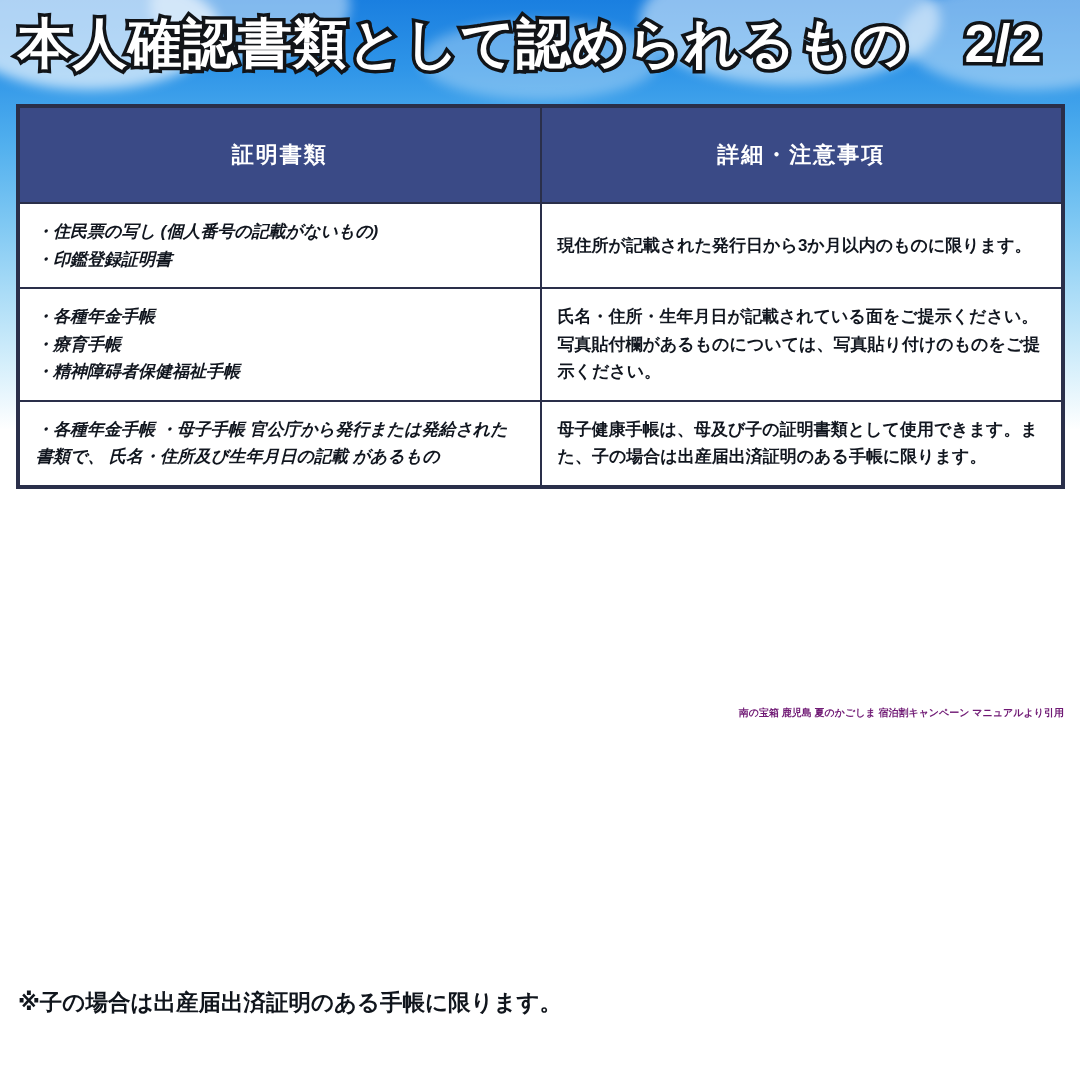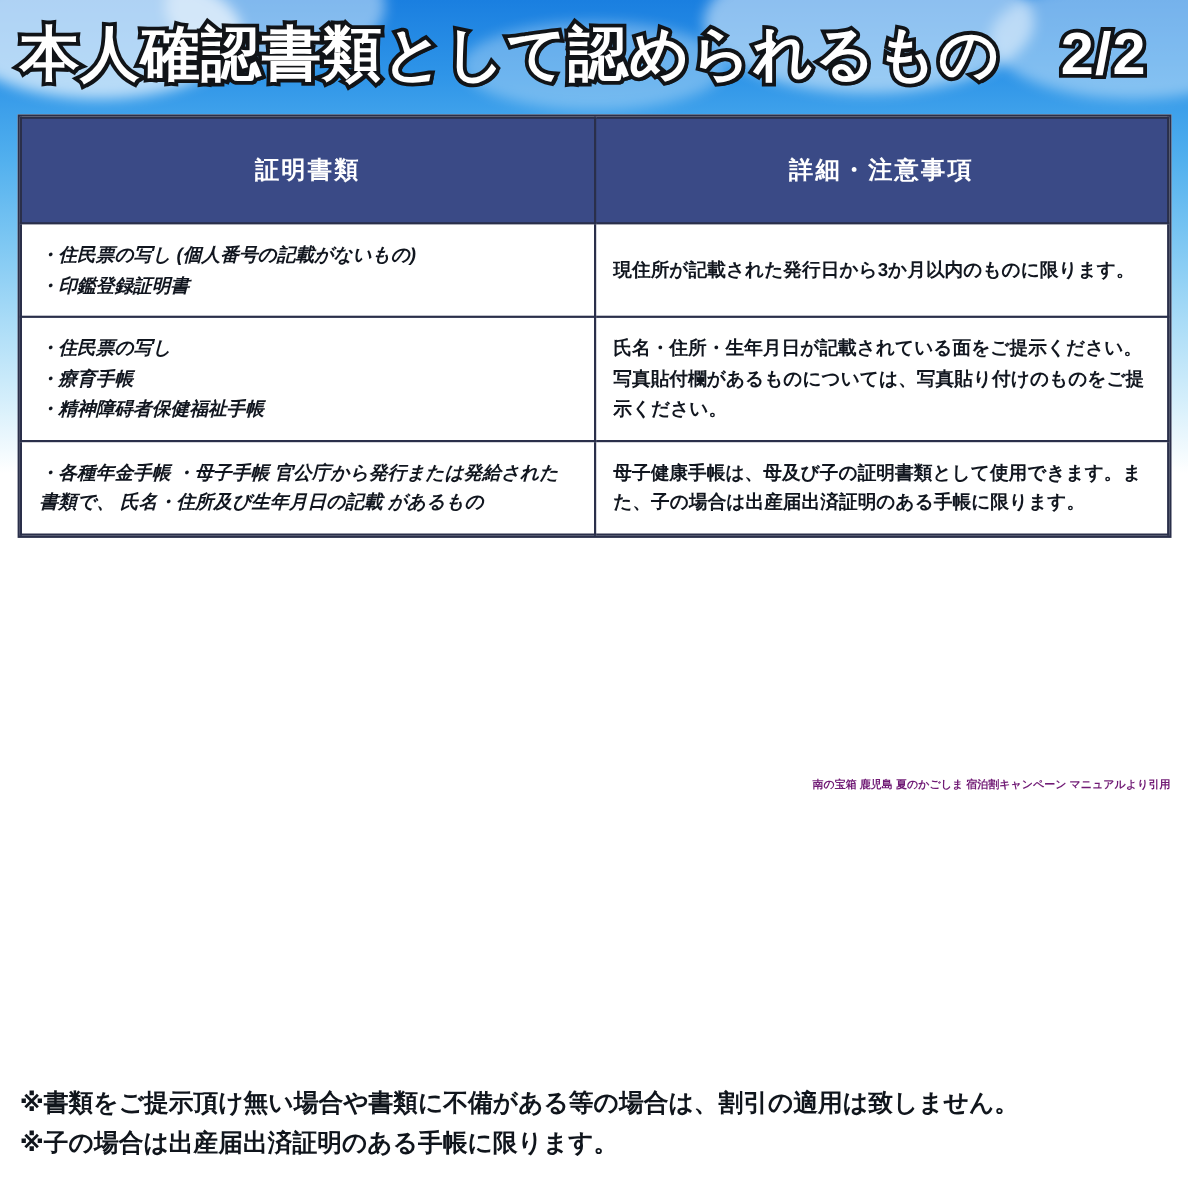--- a/index.html
+++ b/index.html
@@ -54,21 +54,21 @@
   }
 
   
   .title-wrap {
     position: absolute;
     left: 0; top: 8px;
     width: 949px;
     height: 82px;
     z-index: 3;
     display: flex;
-    align-items: center;
+    align-items: flex-start;
   }
   .title {
     font-size: 54px;
     font-weight: bold;
     color: #ffffff;
     letter-spacing: 1px;
     padding-left: 18px;
     white-space: nowrap;
     -webkit-text-stroke: 7px #111418;
     paint-order: stroke fill;
@@ -169,34 +169,33 @@
     <tbody>
       <tr>
         <td class="col-left">
           <span class="cell-line">・住民票の写し (個人番号の記載がないもの)</span>
           <span class="cell-line">・印鑑登録証明書</span>
         </td>
         <td class="col-right">現住所が記載された発行日から3か月以内のものに限ります。</td>
       </tr>
       <tr>
         <td class="col-left">
-          <span class="cell-line">・住民票の写し</span>
+          <span class="cell-line">・各種年金手帳</span>
           <span class="cell-line">・療育手帳</span>
           <span class="cell-line">・精神障碍者保健福祉手帳</span>
         </td>
         <td class="col-right">氏名・住所・生年月日が記載されている面をご提示ください。 写真貼付欄があるものについては、写真貼り付けのものをご提 示ください。</td>
       </tr>
       <tr>
         <td class="col-left">
           <span class="cell-line">・各種年金手帳 ・母子手帳 官公庁から発行または発給された書類で、 氏名・住所及び生年月日の記載 があるもの</span>
         </td>
         <td class="col-right">母子健康手帳は、母及び子の証明書類として使用できます。ま た、子の場合は出産届出済証明のある手帳に限ります。</td>
       </tr>
     </tbody>
   </table>
 </div>
 
 <div class="credit">南の宝箱 鹿児島 夏のかごしま 宿泊割キャンペーン マニュアルより引用</div>
 
 <div class="footer-notes">
-  <div class="footer-note">※書類をご提示頂け無い場合や書類に不備がある等の場合は、割引の適用は致しません。</div>
   <div class="footer-note">※子の場合は出産届出済証明のある手帳に限ります。</div>
 </div>
 
 </body></html>

